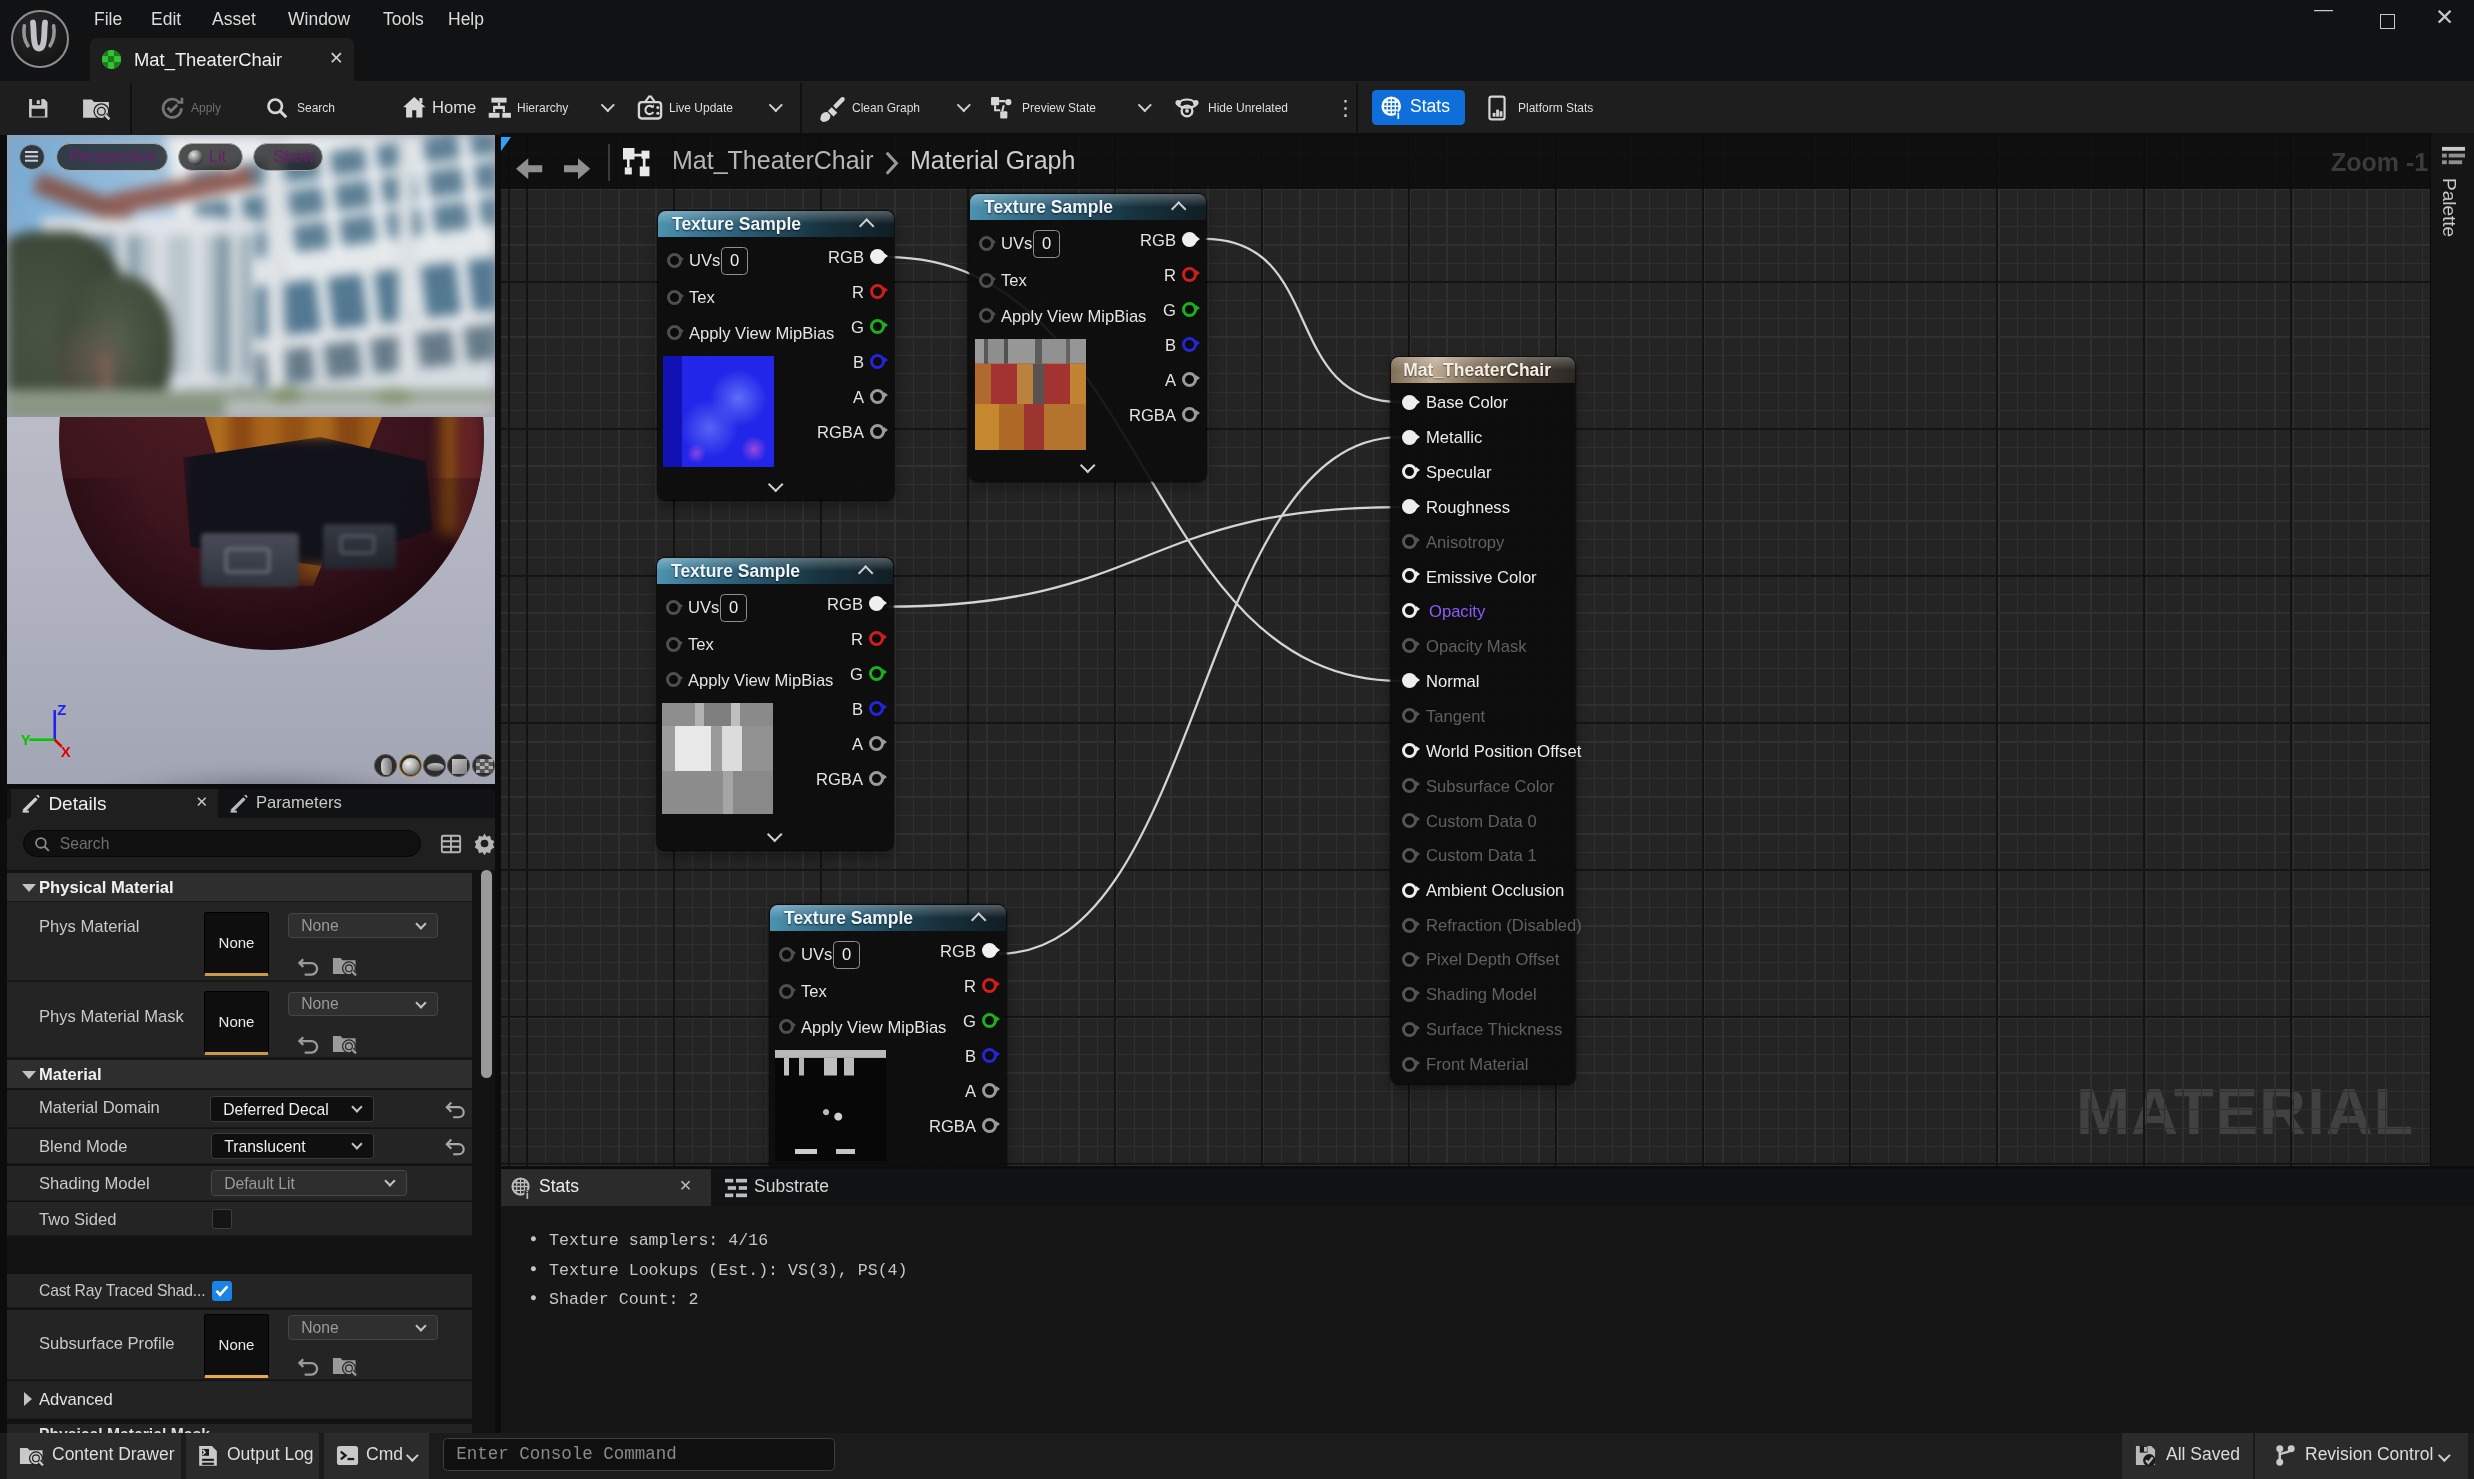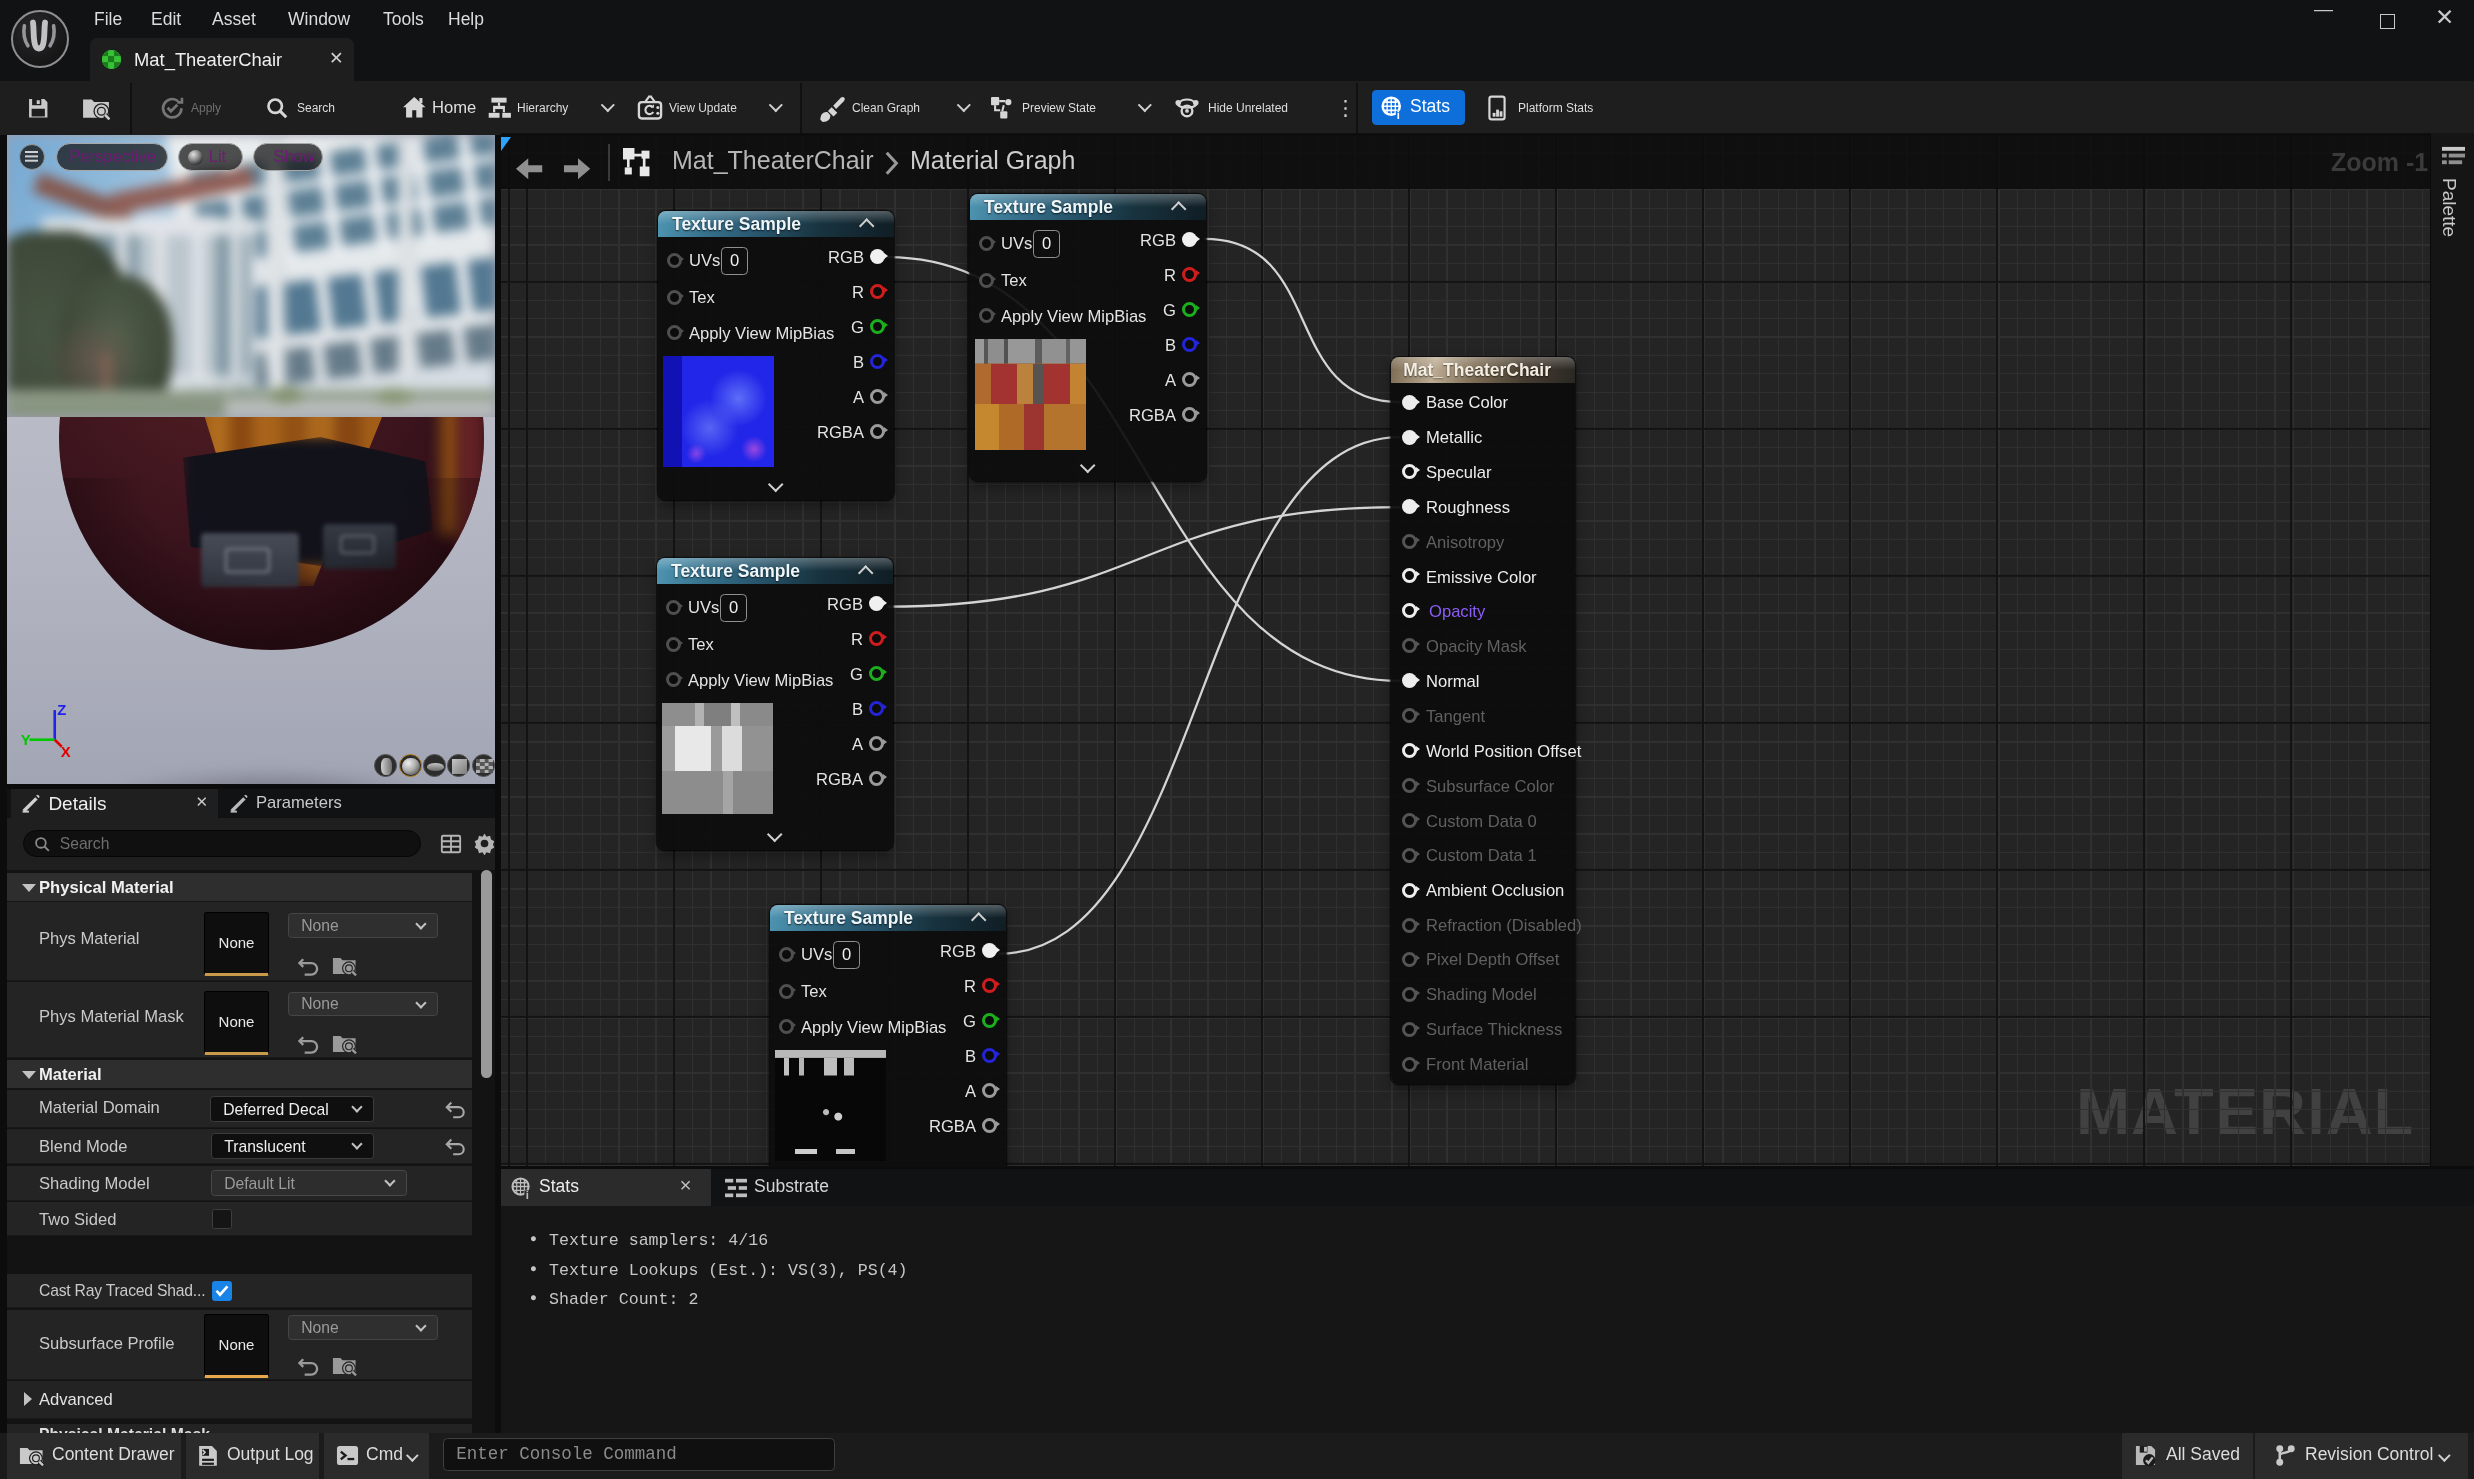--- a/index.html
+++ b/index.html
@@ -194,21 +194,21 @@
     <div class="abs tbtext" style="left:517px">Hierarchy</div>
     <div class="abs caret" style="left:603px;top:19px"></div>
     <svg class="abs" style="left:636px;top:13px" width="28" height="28" viewBox="0 0 24 24">
         <rect x="2.5" y="7" width="19" height="14" rx="2.5" fill="none" stroke="#d6d6d6" stroke-width="2"></rect>
         <path d="M8 6.5 L11.8 1.5 M16 6.5 L12.2 1.5" stroke="#d6d6d6" stroke-width="1.8"></path>
         <path d="M14.8 15.5 a3.6 3.6 0 1 1 -0.6-4.4" fill="none" stroke="#d6d6d6" stroke-width="1.8"></path>
         <path d="M15.4 8.8 v3 h-3z" fill="#d6d6d6"></path>
         <circle cx="18.7" cy="11.5" r="1.3" fill="#d6d6d6"></circle>
         <circle cx="18.7" cy="16.5" r="1.3" fill="#d6d6d6"></circle>
       </svg>
-    <div class="abs tbtext" style="left:669px">View Update</div>
+    <div class="abs tbtext" style="left:669px">Live Update</div>
     <div class="abs caret" style="left:771px;top:19px"></div>
     <div class="tbsep" style="left:800px"></div>
     <svg class="abs" style="left:818px;top:13px" width="28" height="28" viewBox="0 0 24 24" fill="#d6d6d6">
         <path d="M2 22c0-4.5 2.5-7 6-6.5l2.5 2.5c.5 3.5-2 6-6.5 6z"></path>
         <path d="M8.5 14.5 l3.2-3.2 4.8 4.8 -3.2 3.2z"></path>
         <path d="M13 10 L19.5 3.2 c1-1 2.6-1 3.2 .2 c.5 1 .2 2-0.8 3 L15.5 12.8z"></path>
       </svg>
     <div class="abs tbtext" style="left:852px">Clean Graph</div>
     <div class="abs caret" style="left:959px;top:19px"></div>
     <svg class="abs" style="left:990px;top:15px" width="24.5" height="24.5" viewBox="0 0 24 24" fill="#d6d6d6">
@@ -375,21 +375,21 @@
     <svg class="abs" style="left:466px;top:43px" width="23" height="23" viewBox="0 0 24 24" fill="#b5b5b5">
         <path d="M12 1.5 l2 3.4 3.8-1 1 3.8 3.4 2 -1.4 3.3 1.4 3.3 -3.4 2 -1 3.8 -3.8-1 -2 3.4 -2-3.4 -3.8 1 -1-3.8 -3.4-2 1.4-3.3 -1.4-3.3 3.4-2 1-3.8 3.8 1z"></path>
         <circle cx="12" cy="12" r="4" fill="#1f1f1f"></circle>
       </svg>
 
     <div class="abs sechead" style="top:84px">
       <div class="tri-d"></div>
         <span>Physical Material</span>
     </div>
     <div class="abs drow" style="top:113px;height:79px">
-      <div class="dlabel" style="top:27px">Phys Material</div>
+      <div class="dlabel" style="top:15px">Phys Material</div>
       <div class="abs nthumb" style="left:197px;top:9.6px">
           <span>None</span>
         </div>
       <div class="abs ndrop" style="left:281px;top:11.4px;width:150px">
           <span>None</span>
           <div class="caret dk"></div>
         </div>
       <svg class="abs uturn" style="left:290px;top:52px" width="23" height="23" viewBox="0 0 24 24">
           <path d="M6.5 5.5 L2.5 9.5 l4 4 M2.5 9.5 H15 a6 6 0 0 1 0 12 H8" fill="none" stroke="#9a9a9a" stroke-width="2.4"></path>
         </svg>

